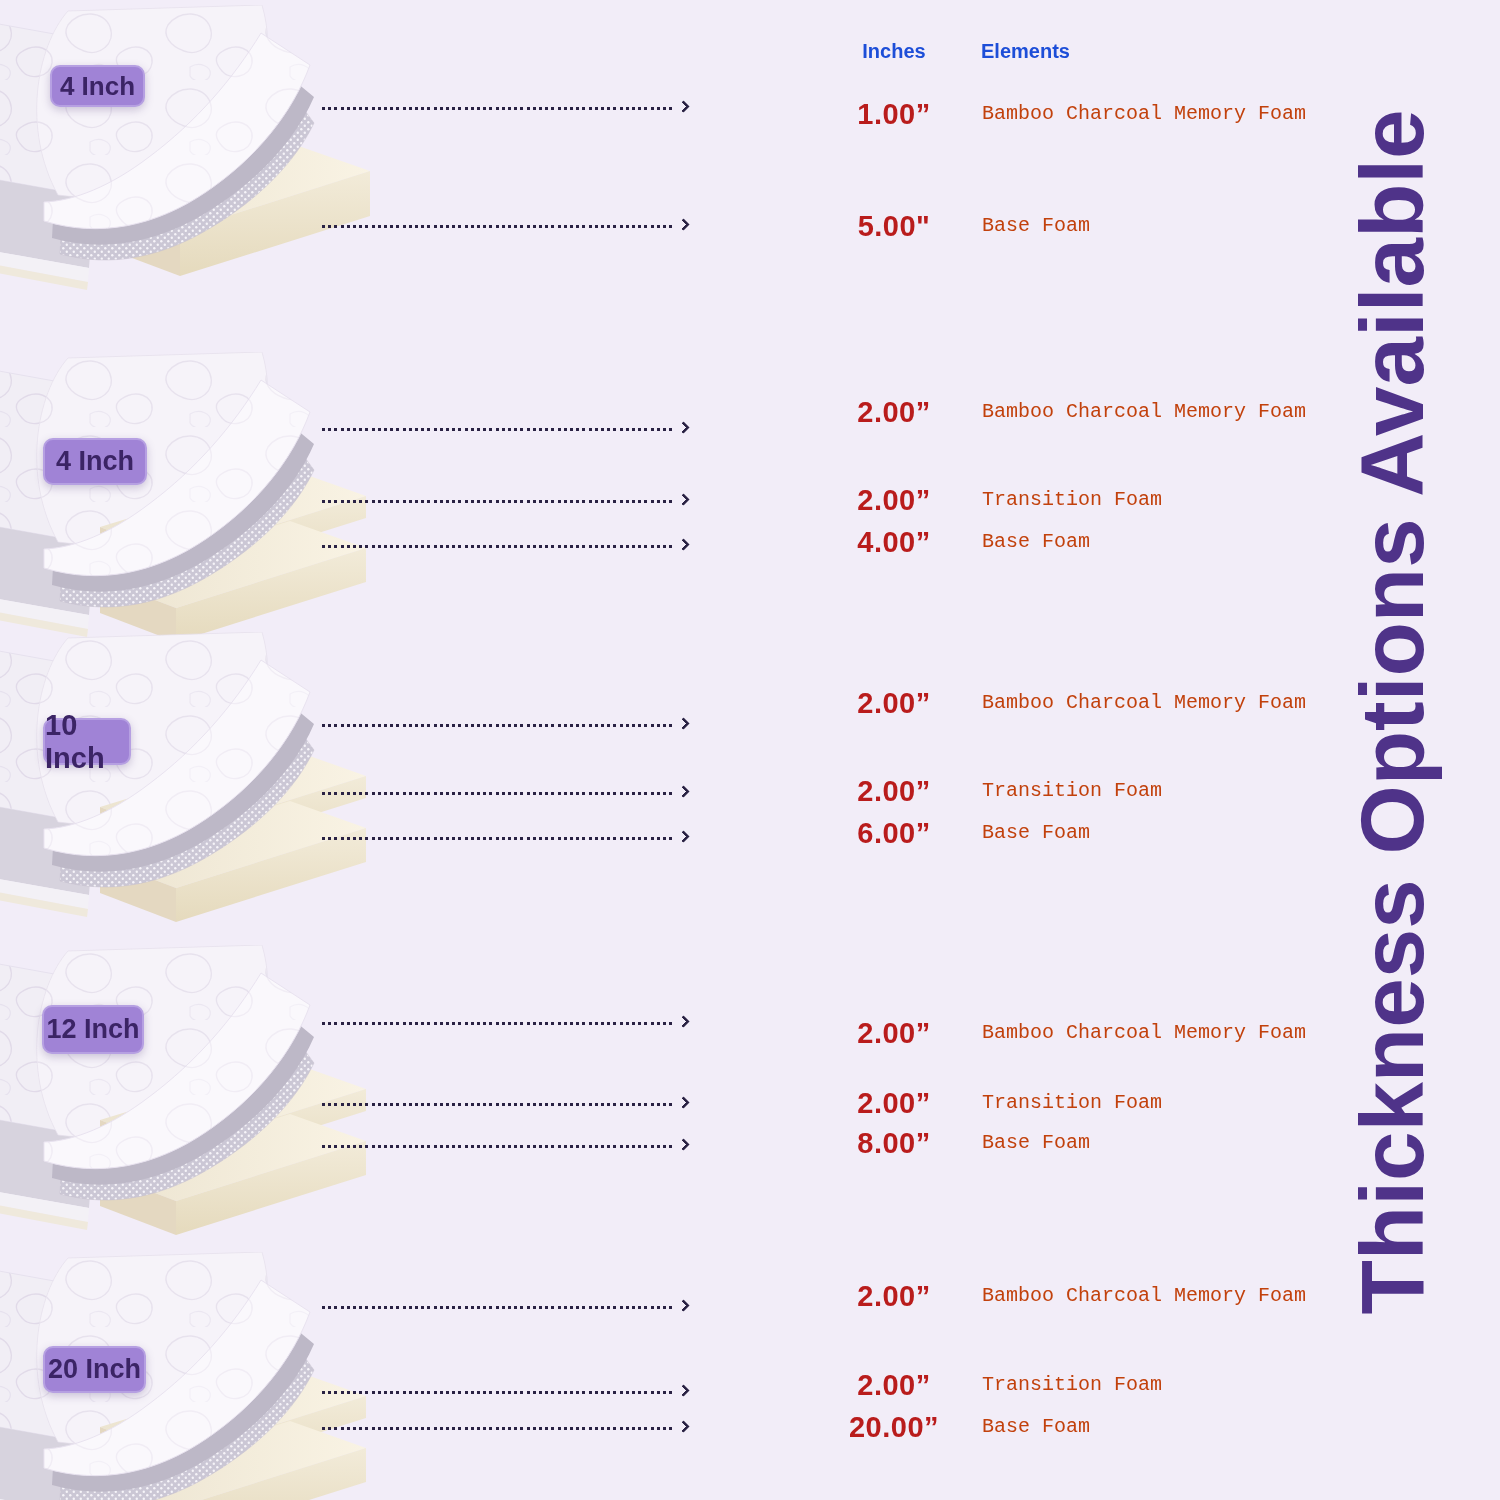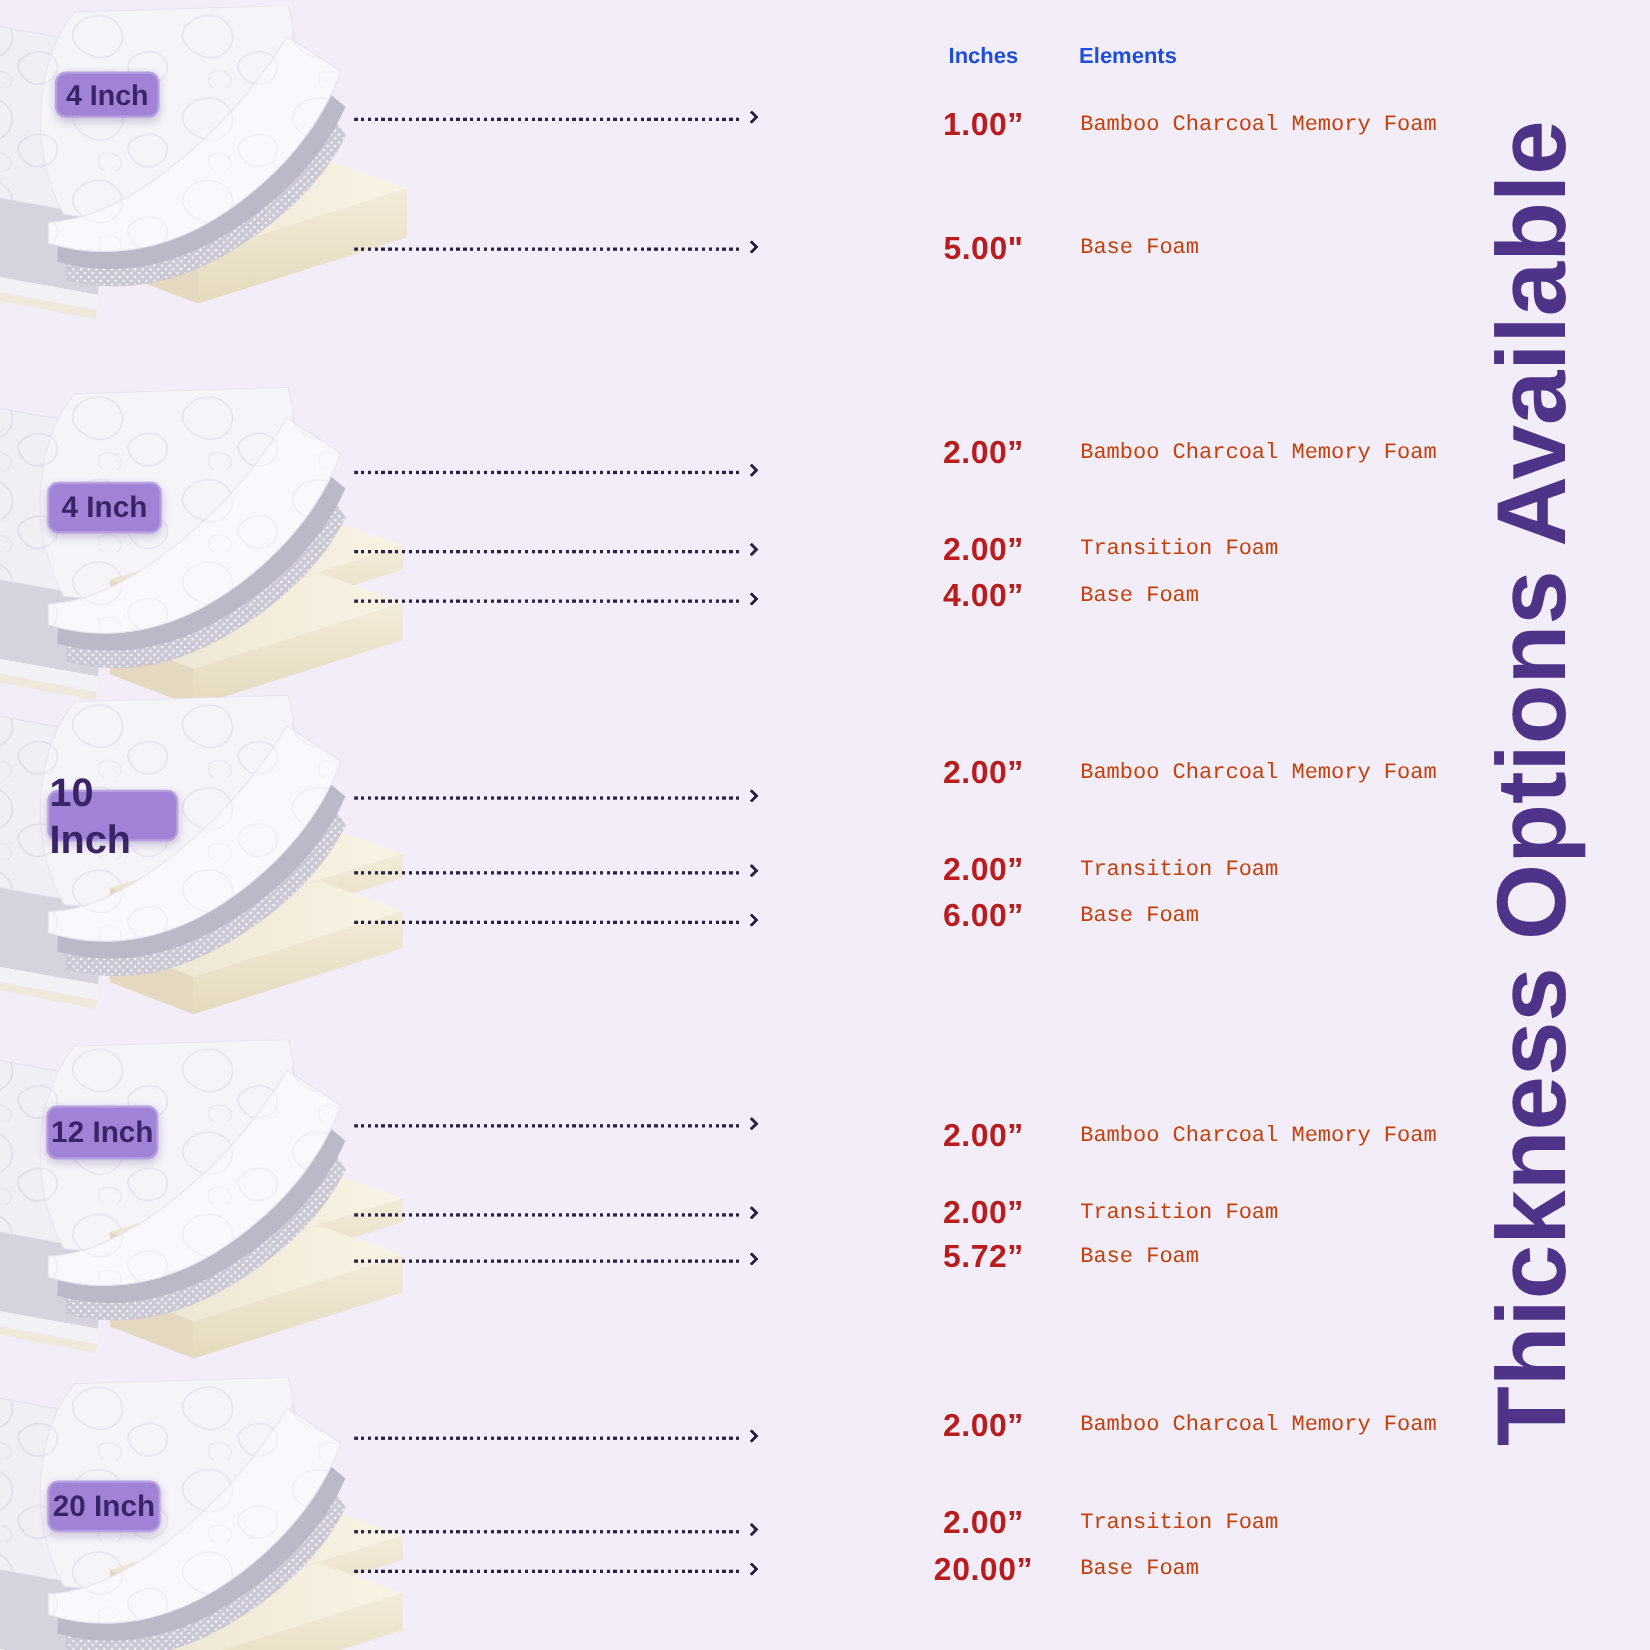--- a/index.html
+++ b/index.html
@@ -157,21 +157,21 @@
     </svg>
   <svg class="mattress" style="top:945px" viewBox="0 0 430 315">
       <use href="#mat-double"></use>
     </svg>
   <svg class="mattress" style="top:1252px" viewBox="0 0 430 315">
       <use href="#mat-double"></use>
     </svg>
 
   <div class="badge" style="left:50px;top:65px;width:95px;height:42px;font-size:26px">4 Inch</div>
   <div class="badge" style="left:43px;top:438px;width:104px;height:47px;font-size:27px">4 Inch</div>
-  <div class="badge" style="left:43px;top:718px;width:119px;height:47px;font-size:36px">10 Inch</div>
+  <div class="badge" style="left:43px;top:718px;width:88px;height:47px;font-size:29px">10 Inch</div>
   <div class="badge" style="left:42px;top:1005px;width:102px;height:49px;font-size:27px">12 Inch</div>
   <div class="badge" style="left:43px;top:1346px;width:103px;height:47px;font-size:27px">20 Inch</div>
 
   <div class="col-header inches">Inches</div>
   <div class="col-header elements">Elements</div>
 
   <div class="arrow" style="top:107px">
       <span class="chevron"></span>
     </div>
   <div class="arrow" style="top:225px">
@@ -217,21 +217,21 @@
   <div class="inches-val" style="top:96px">1.00”</div>
   <div class="inches-val" style="top:208px">5.00"</div>
   <div class="inches-val" style="top:394px">2.00”</div>
   <div class="inches-val" style="top:482px">2.00”</div>
   <div class="inches-val" style="top:524px">4.00”</div>
   <div class="inches-val" style="top:685px">2.00”</div>
   <div class="inches-val" style="top:773px">2.00”</div>
   <div class="inches-val" style="top:815px">6.00”</div>
   <div class="inches-val" style="top:1015px">2.00”</div>
   <div class="inches-val" style="top:1085px">2.00”</div>
-  <div class="inches-val" style="top:1125px">5.72”</div>
+  <div class="inches-val" style="top:1125px">8.00”</div>
   <div class="inches-val" style="top:1278px">2.00”</div>
   <div class="inches-val" style="top:1367px">2.00”</div>
   <div class="inches-val" style="top:1409px">20.00”</div>
 
   <div class="elem-label" style="top:101px">Bamboo Charcoal Memory Foam</div>
   <div class="elem-label" style="top:213px">Base Foam</div>
   <div class="elem-label" style="top:399px">Bamboo Charcoal Memory Foam</div>
   <div class="elem-label" style="top:487px">Transition Foam</div>
   <div class="elem-label" style="top:529px">Base Foam</div>
   <div class="elem-label" style="top:690px">Bamboo Charcoal Memory Foam</div>

